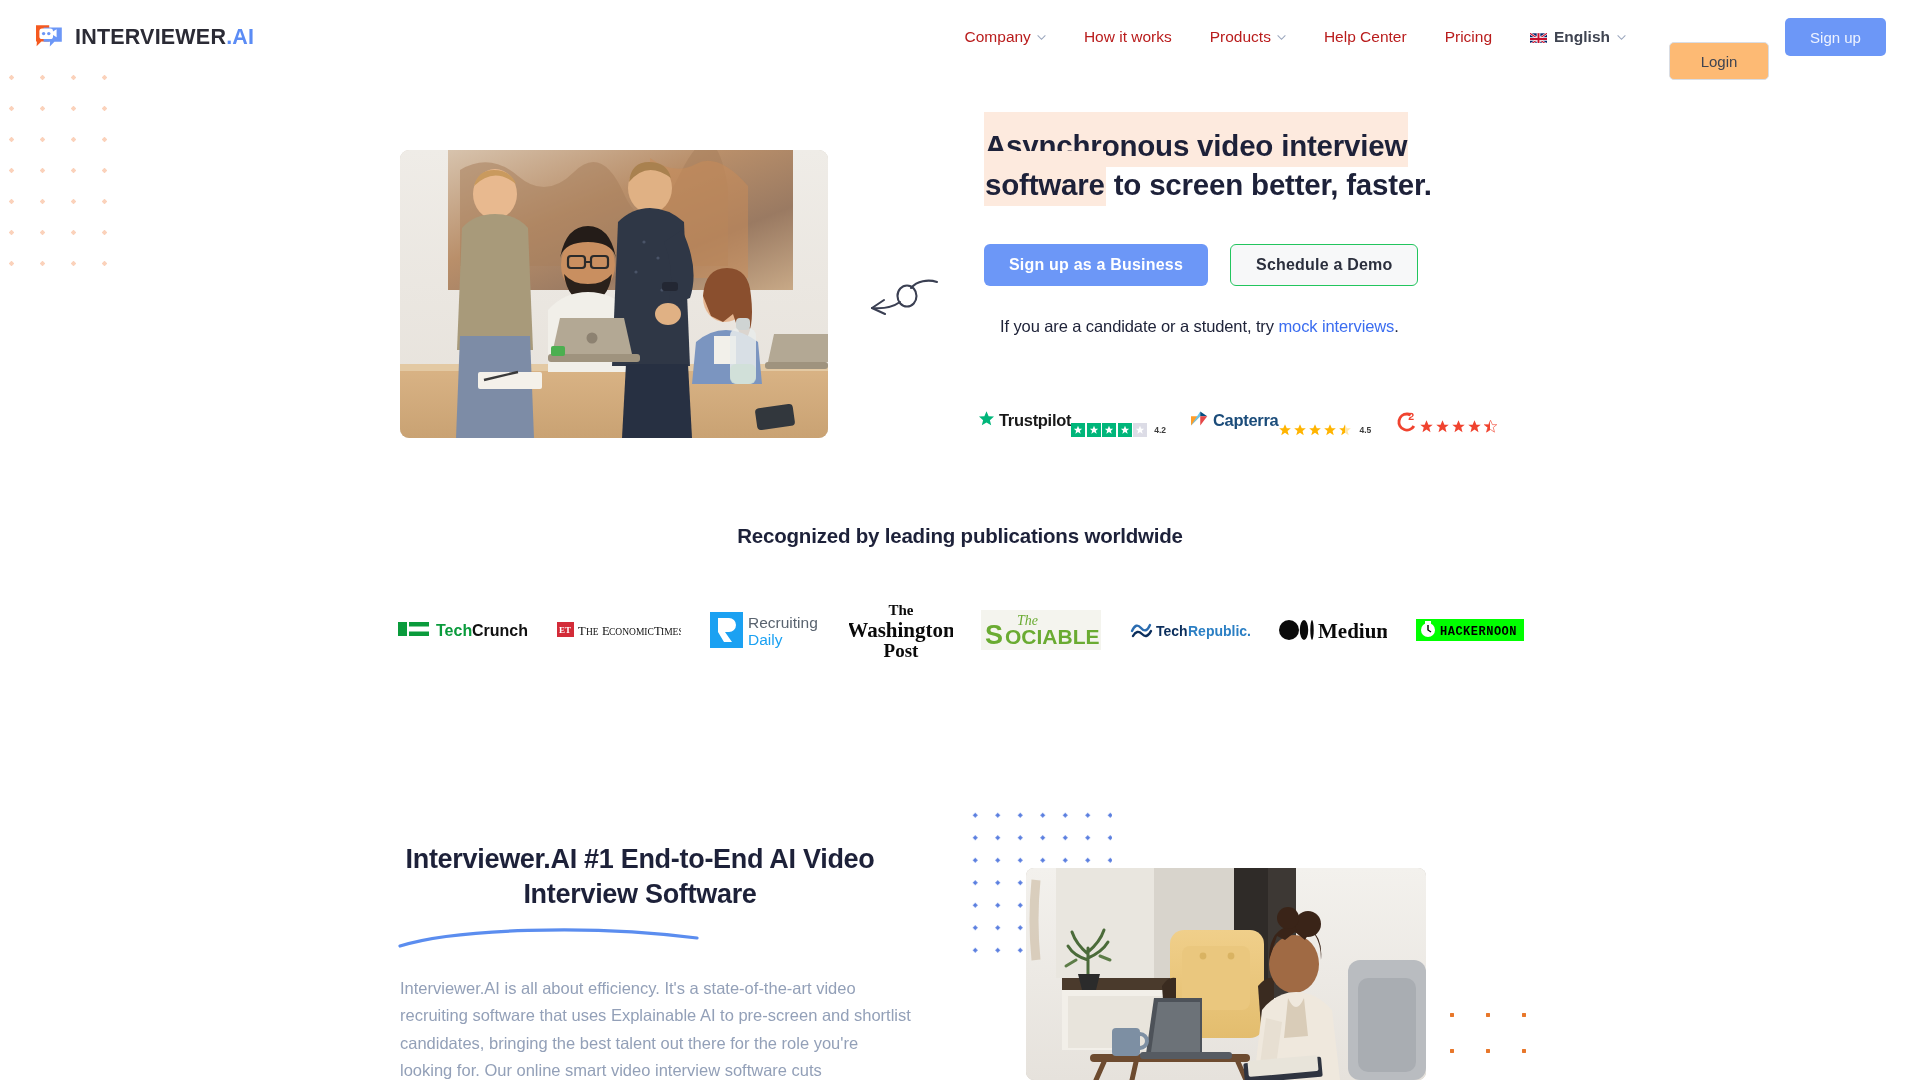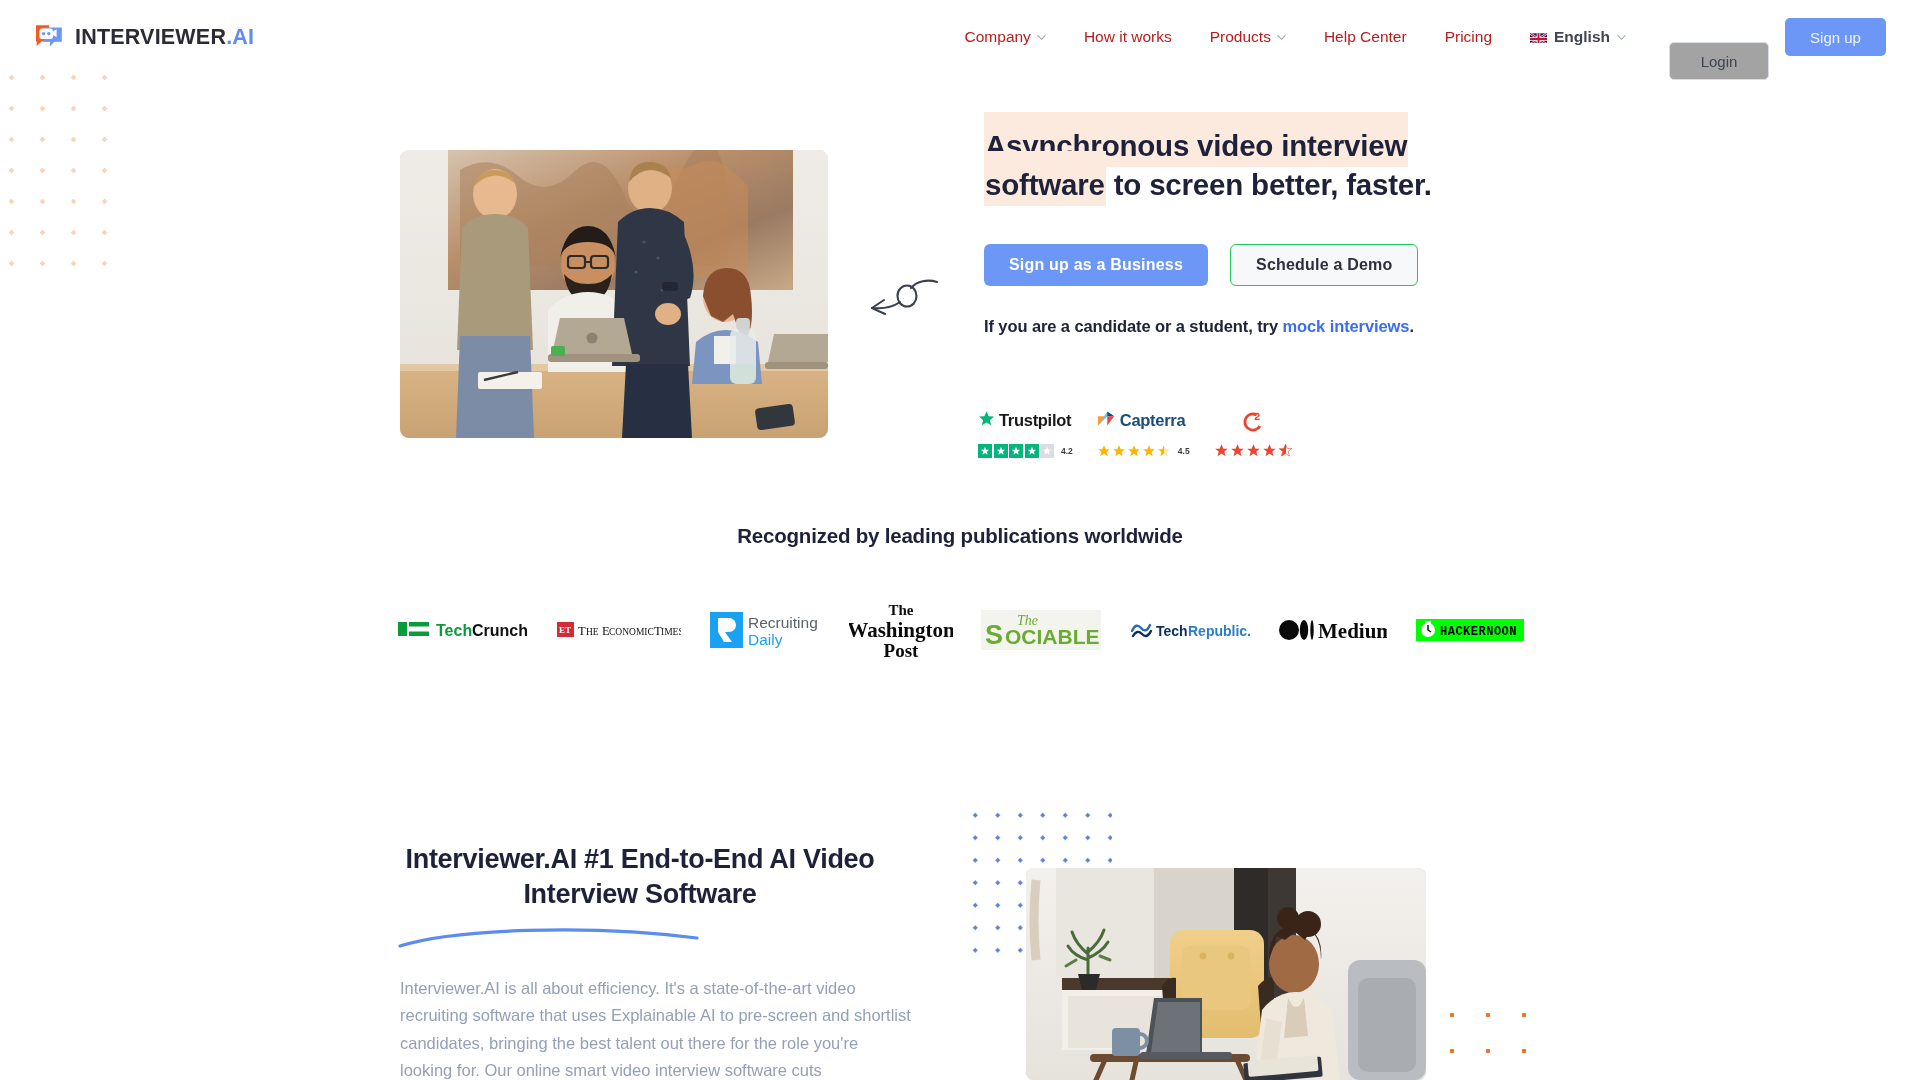--- a/index.html
+++ b/index.html
@@ -45,21 +45,21 @@
     font-size:15.5px; color:#b91c1c; font-weight:500;
     padding:0 19px; height:40px; cursor:pointer; white-space:nowrap;
   }
   .caret { width:9px; height:9px; flex:none; }
   .caret svg { display:block; }
   #flag {
     width:17px; height:12px; flex:none; border-radius:1px; overflow:hidden; display:block;
   }
   #btn-login {
     margin-left:24px; width:100px; height:38px; border:1px solid #d9dde4; border-radius:5px;
-    background:#a3a3a3; color:#3f4451; font-size:15px; font-weight:500;
+    background:#fdba74; color:#3f4451; font-size:15px; font-weight:500;
     display:flex; align-items:center; justify-content:center; cursor:pointer;margin-top:48px;
   }
   #btn-signup {
     margin-left:16px; width:101px; height:38px; border:none; border-radius:5px;
     background:#6c97f7; color:#eef3ff; font-size:15px; font-weight:500;
     display:flex; align-items:center; justify-content:center; cursor:pointer;
   }
 
   
   #hero-photo {
@@ -81,28 +81,28 @@
   #btn-business {
     height:42px; padding:0 25px; border:none; border-radius:6px; background:#6c97f7;
     color:#fff; font-size:16px; font-weight:600; letter-spacing:.2px;
     display:flex; align-items:center; justify-content:center; cursor:pointer;
   }
   #btn-demo {
     height:42px; padding:0 25px; border:1px solid #22c55e; border-radius:6px; background:#f7f8f9;
     color:#2b2f3d; font-size:16px; font-weight:600; letter-spacing:.2px;
     display:flex; align-items:center; justify-content:center; cursor:pointer;
   }
-  #candidate-line { margin-top:31px; font-size:16.5px; font-weight:700; color:#20243a; letter-spacing:-0.1px; }
+  #candidate-line { margin-top:31px; font-size:16.5px; font-weight:400; color:#20243a; letter-spacing:-0.1px;margin-left:16px; }
   #candidate-line a { color:#3b6df0; text-decoration:none; }
 
   #arrow-deco { position:absolute; left:864px; top:276px; width:75px; height:42px; }
 
   
   #badges { position:absolute; left:978px; top:410px; display:flex; align-items:flex-start; gap:24px; }
-  .badge { display:flex; flex-direction:column; align-items:flex-start; }
+  .badge { display:flex; flex-direction:row; align-items:flex-start; }
   .badge-top { display:flex; align-items:center; gap:4px; }
   .badge-name { font-size:16.5px; font-weight:700; color:#191919; letter-spacing:-0.3px; }
   .badge-row { display:flex; align-items:center; gap:4px; margin-top:13px; }
   .stars-tp { display:flex; gap:1.5px; }
   .tp-box { width:14px; height:14px; background:#00b67a; display:flex; align-items:center; justify-content:center; }
   .tp-box.off { background:#dcdce6; }
   .score { font-size:8.5px; color:#3b3b3b; font-weight:600; margin-left:3px; }
   .stars-y { display:flex; gap:1px; }
 
   

